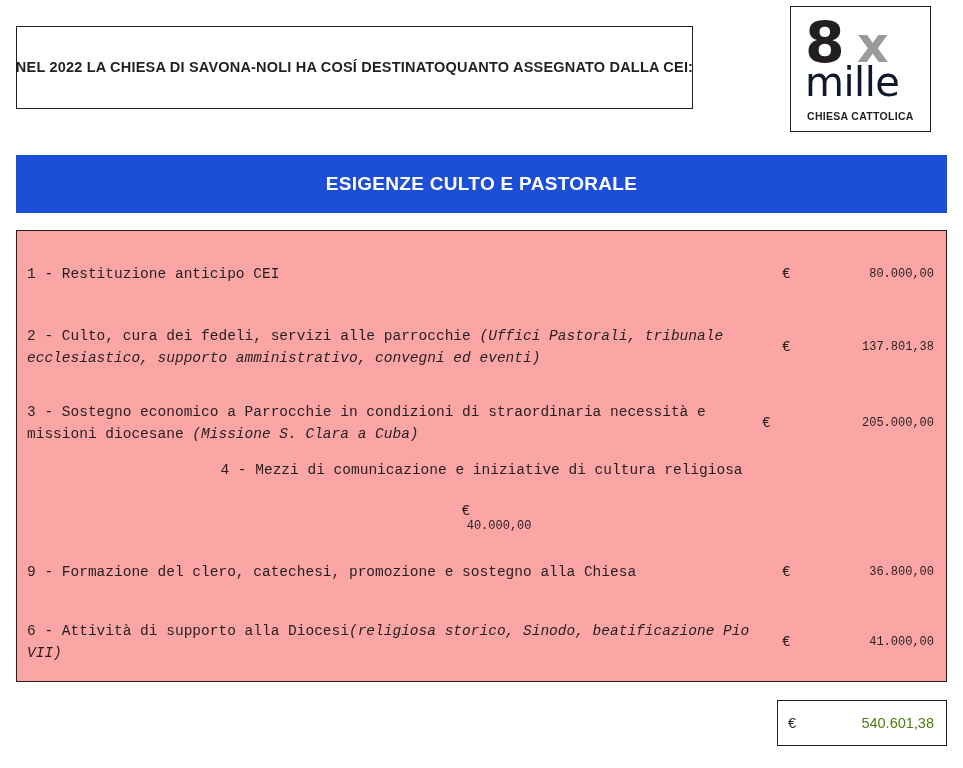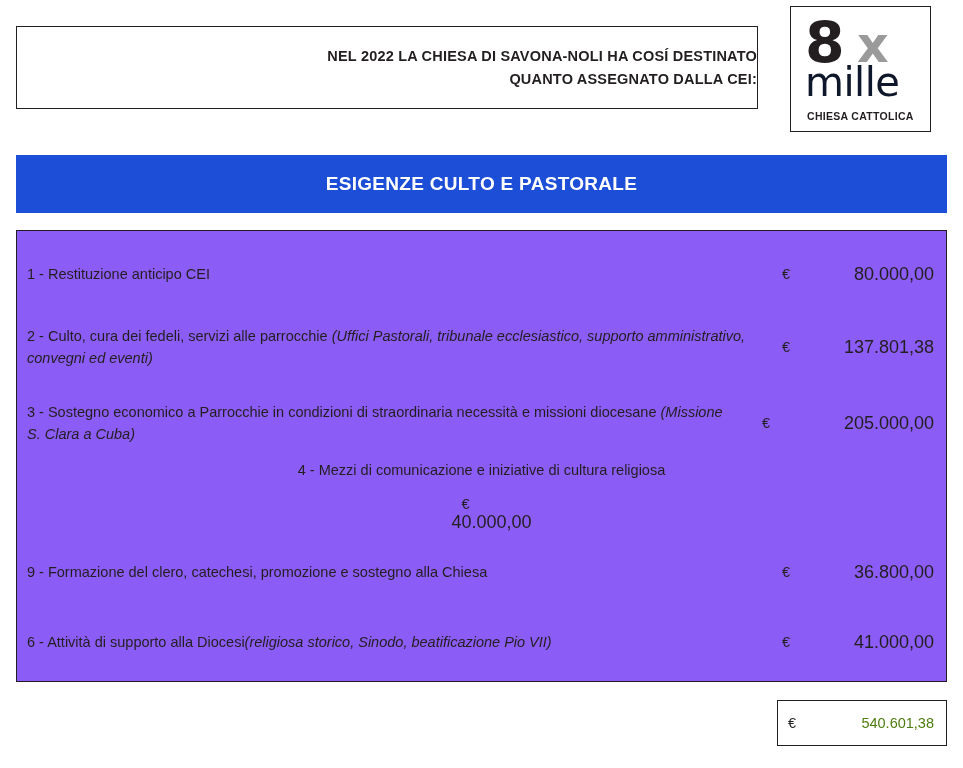--- a/index.html
+++ b/index.html
@@ -22,27 +22,27 @@
     left: 0;
     top: 0;
     width: 963px;
     height: 140px;
   }
 
   .title-box {
     position: absolute;
     left: 16px;
     top: 26px;
-    width: 742px;
+    width: 677px;
     height: 83px;
     border: 1.5px solid #231f20;
     box-sizing: border-box;
     display: flex;
-    flex-direction: column;
-    align-items: flex-end;
+    flex-direction: row;
+    align-items: center;
     justify-content: center;
   }
   .title-line {
     font-size: 14.5px;
     font-weight: bold;
     letter-spacing: 0.2px;
     line-height: 1.55;
     text-align: center;
     color: #231f20;
     white-space: nowrap;
@@ -127,21 +127,22 @@
 
   
   .table-box {
     position: absolute;
     left: 16px;
     top: 230px;
     width: 931px;
     height: 452px;
     border: 1.5px solid #231f20;
     box-sizing: border-box;
-    background: #8b5cf6;
+    background: #fca5a5;
+    font-family: Liberation Mono, monospace;
   }
   .rows {
     position: relative;
     width: 100%;
     height: 100%;
   }
   .row {
     position: absolute;
     left: 0;
     width: 100%;
@@ -165,21 +166,21 @@
     width: 40px;
     text-align: left;
     font-size: 14.5px;
     color: #231f20;
   }
   .row-amt {
     flex: 0 0 auto;
     width: 112px;
     text-align: right;
     padding-right: 12px;
-    font-size: 18px;
+    font-size: 12px;
     color: #231f20;
   }
 
   
   .total-box {
     position: absolute;
     left: 777px;
     top: 700px;
     width: 170px;
     height: 46px;

